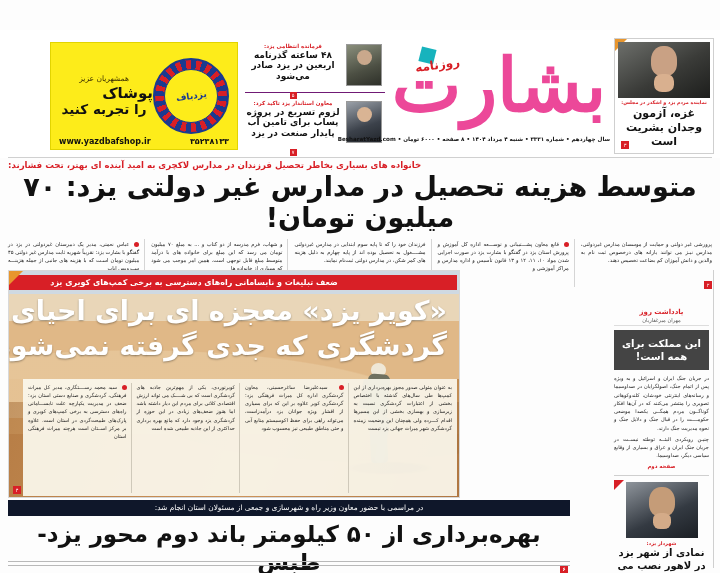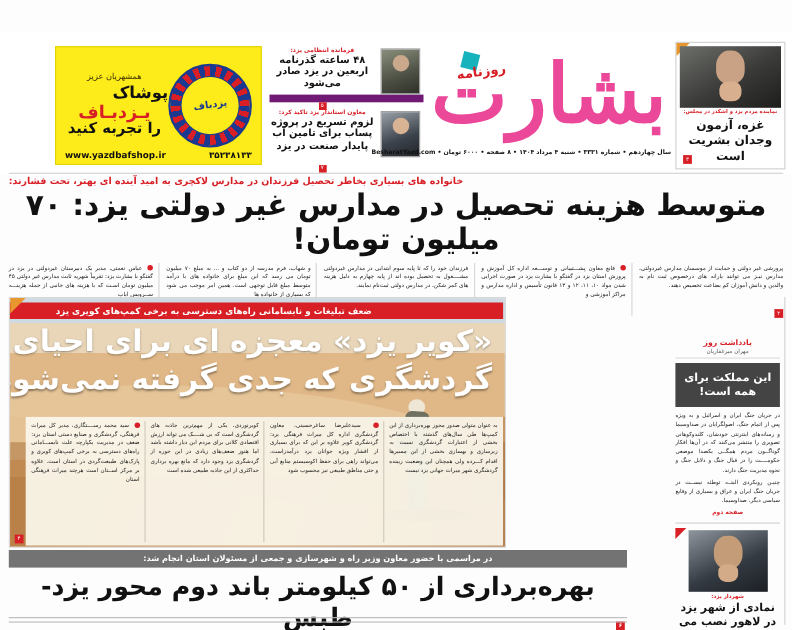--- a/index.html
+++ b/index.html
@@ -57,21 +57,21 @@
     display:flex;justify-content:space-between;padding:0 8px;
     box-sizing:border-box;font-size:8px;color:#111;font-weight:bold;
   }
 
   
   .teasers{
     position:absolute;right:335px;top:12px;width:140px;height:108px;
     display:flex;flex-direction:column;justify-content:space-between;
   }
   .teaser{
-    height:51px;border-bottom:7px solid #701a75;
+    height:51px;border-bottom:1px solid #701a75;
     display:flex;flex-direction:row;align-items:flex-start;
     padding-top:2px;box-sizing:border-box;
   }
   .teaser:last-child{border-bottom:none;}
   .teaser-photo{
     width:34px;height:40px;flex:none;margin-right:3px;margin-left:3px;
     background:linear-gradient(160deg,#8a8f7c,#4c4f43 60%,#2e3029);
     border:1px solid #999;position:relative;overflow:hidden;
   }
   .teaser-photo:after{
@@ -289,22 +289,22 @@
   .sb-pg{
     display:inline-block;background:#d81f26;color:#fff;font-size:5px;
     width:8px;height:8px;line-height:8px;text-align:center;margin-top:2px;
   }
 
   
   .bottom{
     position:absolute;left:8px;top:500px;width:562px;height:66px;
   }
   .bottom-strip{
-    width:100%;height:16px;background:#737373;color:#fff;
-    font-size:7.4px;font-weight:bold;line-height:16px;text-align:center;
+    width:100%;height:16px;background:#0f172a;color:#fff;
+    font-size:7.4px;font-weight:normal;line-height:16px;text-align:center;
   }
   .bottom-h{
     margin-top:5px;font-size:23px;font-weight:bold;color:#111;
     text-align:center;line-height:1.2;position:relative;
   }
   .bottom-pg{
     position:absolute;right:2px;bottom:3px;background:#d81f26;color:#fff;
     font-size:5px;width:8px;height:8px;line-height:8px;text-align:center;
   }
   .bottom-rule{
@@ -319,21 +319,20 @@
 <body>
 
 <div class="page">
 
   <div class="masthead">
 
     <div class="ad-yellow">
       <div class="ad-text">
         <div class="ad-l0">همشهریان عزیز</div>
         <div class="ad-l1">پوشاک</div>
-        <div class="ad-l2">یـزدبـاف</div>
         <div class="ad-l3">را تجربه کنید</div>
       </div>
       <div class="ad-logo">
         <span class="ad-logo-txt">یزدباف</span>
       </div>
       <div class="ad-bottom">
         <span>۳۵۲۳۸۱۳۳</span>
         <span>www.yazdbafshop.ir</span>
       </div>
     </div>

